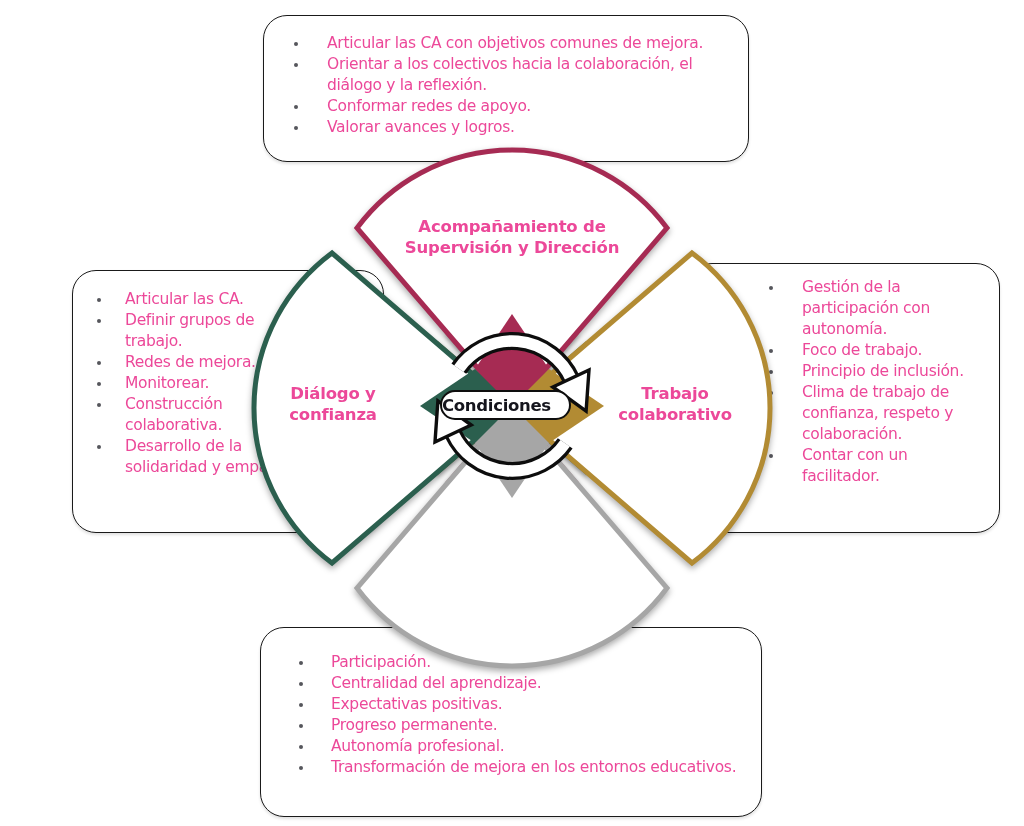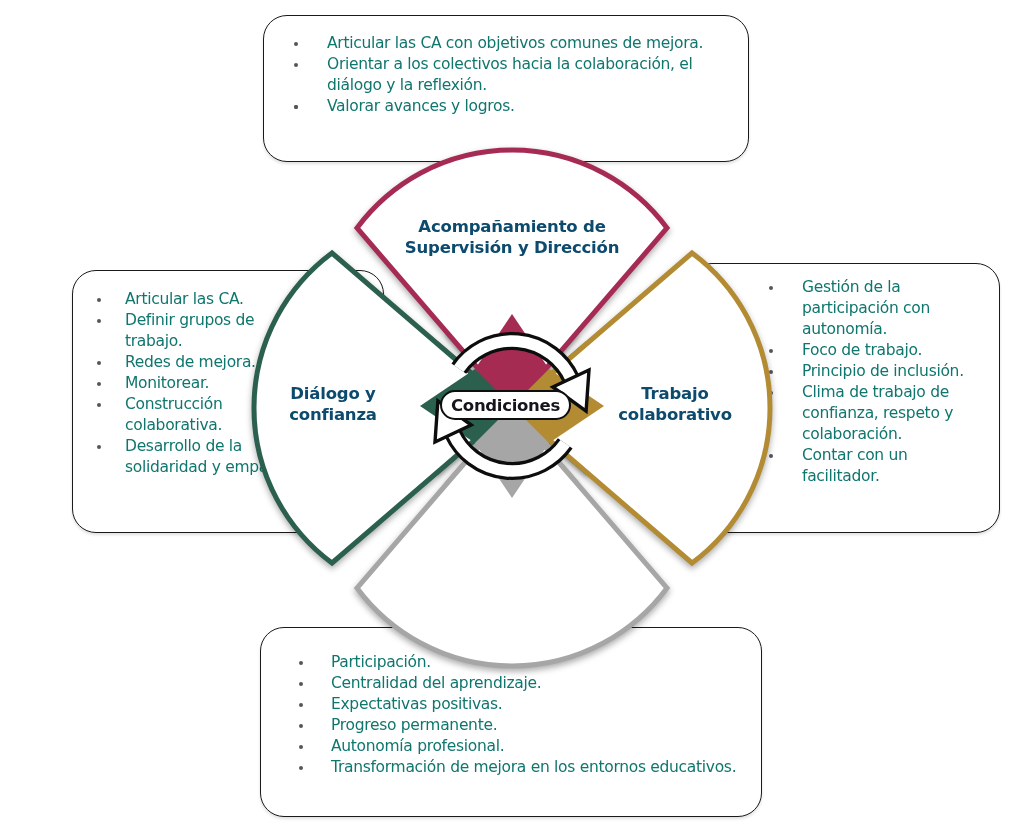--- a/index.html
+++ b/index.html
@@ -7,21 +7,21 @@
     position:relative;width:1024px;height:826px;background:#ffffff;overflow:hidden;
     font-family:"DejaVu Sans","Liberation Sans",sans-serif;
   }
   
   .box{
     position:absolute;background:#ffffff;border:1.6px solid #1a1a1a;border-radius:24px;
     box-sizing:border-box;z-index:1;box-shadow:0 2px 3px rgba(0,0,0,0.12);
   }
   .box ul{list-style:none;margin:0;padding:0;}
   .box li{
-    position:relative;color:#0f766e;font-size:15.5px;line-height:21px;letter-spacing:-0.3px;
+    position:relative;color:#ec4899;font-size:15.5px;line-height:21px;letter-spacing:-0.3px;
   }
   .box li .dot{
     position:absolute;left:0;top:9px;width:4px;height:4px;border-radius:50%;background:#55565c;
   }
   .box-top   {left:263px;top:15px;width:486px;height:147px;}
   .box-top ul{padding:17px 4px 0 30px;}
   .box-top li{padding-left:33px;width:423px;box-sizing:border-box;}
 
   .box-left   {left:28px;top:270px;width:312px;height:263px;margin-left:44px;}
   .box-left ul{padding:18px 0 0 24px;}
@@ -40,44 +40,44 @@
   .tails{filter:drop-shadow(0 2px 2px rgba(0,0,0,0.25));}
   .leaves{filter:drop-shadow(0 3px 3px rgba(0,0,0,0.33));}
   .leaf{fill:#ffffff;stroke-width:5;stroke-linejoin:miter;stroke-miterlimit:14;}
   .tail{stroke-width:5;stroke-linecap:butt;}
   .arc-black{fill:none;stroke:#0d0d0d;stroke-width:18;stroke-linecap:butt;}
   .arc-white{fill:none;stroke:#ffffff;stroke-width:11.5;stroke-linecap:butt;}
   .ahead{fill:#ffffff;stroke:#0d0d0d;stroke-width:3.4;stroke-linejoin:miter;}
 
   
   .petal-label{
-    position:absolute;z-index:3;text-align:center;font-weight:bold;color:#0c4a6e;
+    position:absolute;z-index:3;text-align:center;font-weight:bold;color:#ec4899;
     font-size:16.5px;line-height:21px;letter-spacing:-0.2px;
   }
   .lbl-top   {left:391px;top:216px;width:242px;}
   .lbl-left  {left:275px;top:383px;width:116px;}
   .lbl-right {left:609px;top:383px;width:132px;}
   .lbl-bottom{left:437px;top:536px;width:150px;}
   .pill{
     position:absolute;z-index:4;left:440px;top:390px;width:131px;height:30px;
     background:#ffffff;border:2.6px solid #0e0e0e;border-radius:17px;
-    display:flex;align-items:center;justify-content:center;
+    display:flex;align-items:center;justify-content:flex-start;
     font-weight:bold;font-size:16.5px;color:#15151d;letter-spacing:-0.3px;box-sizing:border-box;
   }
 </style>
 </head>
 <body>
 
 <div class="stage">
 
   <div class="box box-top">
     <ul>
         <li><span class="dot"></span><span>Articular las CA con objetivos comunes de mejora.</span></li>
         <li><span class="dot"></span><span>Orientar a los colectivos hacia la colaboración, el diálogo y la reflexión.</span></li>
-        <li><span class="dot"></span></li>
+        <li><span class="dot"></span><span>Conformar redes de apoyo.</span></li>
         <li><span class="dot"></span><span>Valorar avances y logros.</span></li>
       </ul>
   </div>
   <div class="box box-left">
     <ul>
         <li><span class="dot"></span><span>Articular las CA.</span></li>
         <li><span class="dot"></span><span>Definir grupos de trabajo.</span></li>
         <li><span class="dot"></span><span>Redes de mejora.</span></li>
         <li><span class="dot"></span><span>Monitorear.</span></li>
         <li><span class="dot"></span><span>Construcción colaborativa.</span></li>

